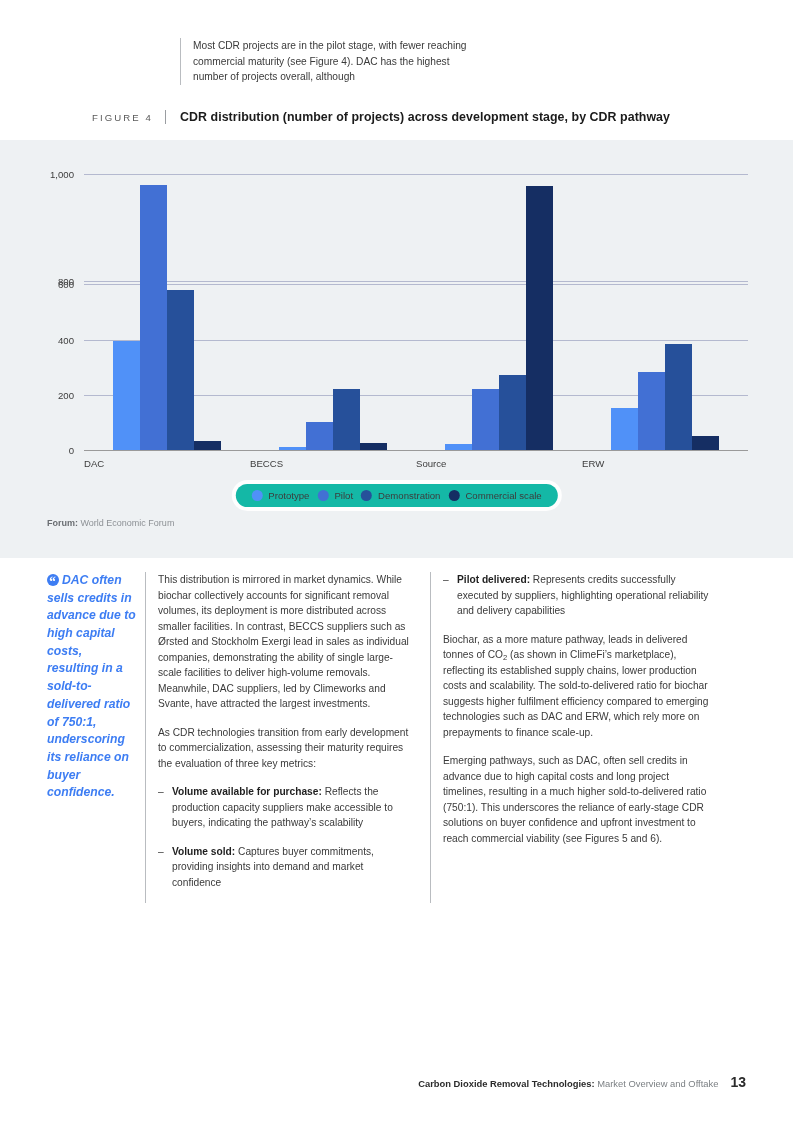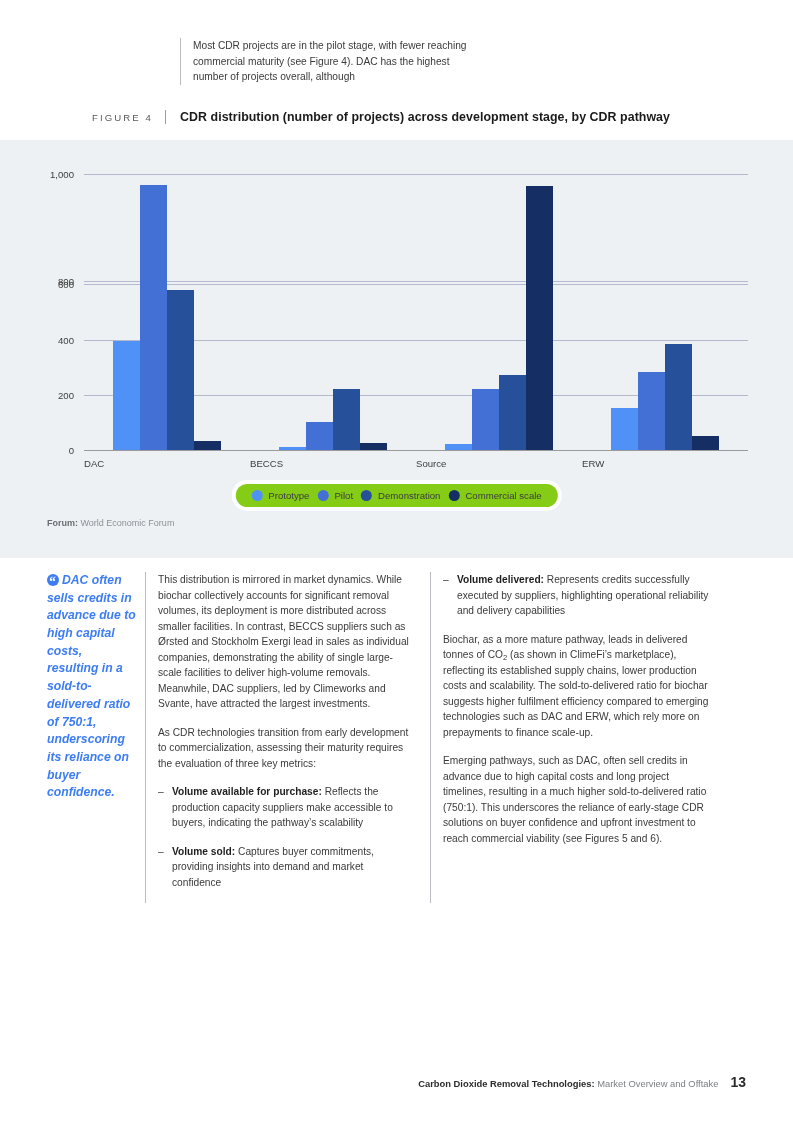--- a/index.html
+++ b/index.html
@@ -59,21 +59,21 @@
   .bars { display: flex; align-items: flex-end; height: 100%; }
   .bar { width: 27px; }
   .xtick {
     position: absolute; top: 100%; left: 0; width: 100%; 
     margin-top: 8px; font-size: 9.6px; color: #3c3c3c;
   }
 
   
   .legend {
     position: absolute; left: 50%; transform: translateX(-50%); top: 344px;
-    background: #84cc16; border-radius: 14px;
+    background: #14b8a6; border-radius: 14px;
     padding: 6px 16px; display: flex; align-items: center; gap: 8px;
     box-shadow: 0 0 0 4px rgba(255,255,255,.9);
   }
   .legend-item { display: flex; align-items: center; gap: 6px; }
   .legend-dot { width: 11px; height: 11px; border-radius: 50%; display: inline-block; }
   .legend-label { font-size: 9.6px; color: #3c3c3c; }
 
   .source {
     position: absolute; left: 47px; top: 378px;
     font-size: 9px; color: #8d9195;
@@ -233,21 +233,21 @@
       </div>
       <div class="bullet">
         <span class="dash">–</span>
         <span class="bullet-body"><b>Volume sold:</b><span> Captures buyer commitments, providing insights into demand and market confidence</span></span>
       </div>
     </div>
 
     <div class="col-text third">
       <div class="bullet">
         <span class="dash">–</span>
-        <span class="bullet-body"><b>Volume delivered:</b><span> Represents credits successfully executed by suppliers, highlighting operational reliability and delivery capabilities</span></span>
+        <span class="bullet-body"><b>Pilot delivered:</b><span> Represents credits successfully executed by suppliers, highlighting operational reliability and delivery capabilities</span></span>
       </div>
       <p><span>Biochar, as a more mature pathway, leads in delivered tonnes of CO</span><sub>2</sub><span> (as shown in ClimeFi’s marketplace), reflecting its established supply chains, lower production costs and scalability. The sold-to-delivered ratio for biochar suggests higher fulfilment efficiency compared to emerging technologies such as DAC and ERW, which rely more on prepayments to finance scale-up.</span></p>
       <p>Emerging pathways, such as DAC, often sell credits in advance due to high capital costs and long project timelines, resulting in a much higher sold-to-delivered ratio (750:1). This underscores the reliance of early-stage CDR solutions on buyer confidence and upfront investment to reach commercial viability (see Figures 5 and 6).</p>
     </div>
   </div>
 
   <div class="footer">
     <b>Carbon Dioxide Removal Technologies:</b><span> Market Overview and Offtake</span><span class="pg">13</span>
   </div>
 

